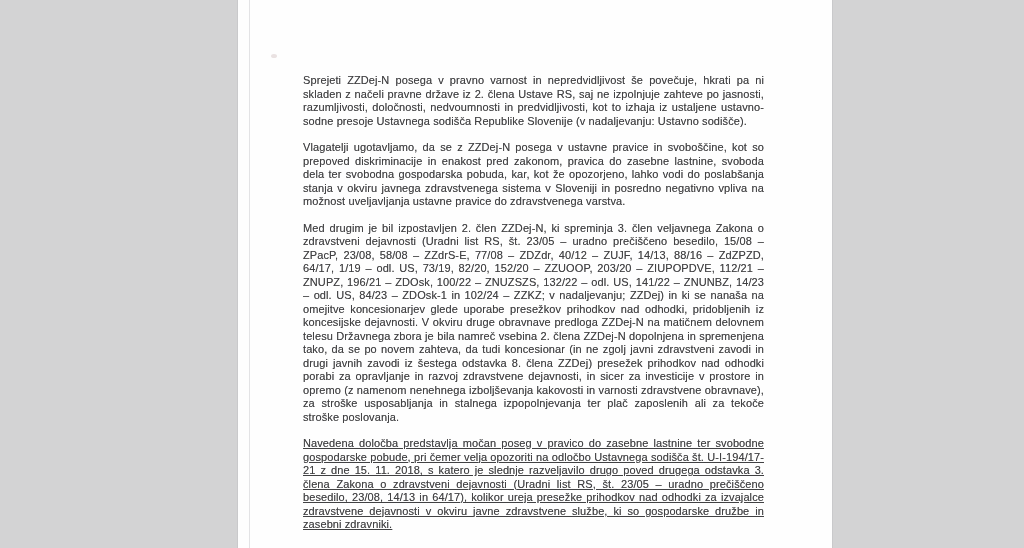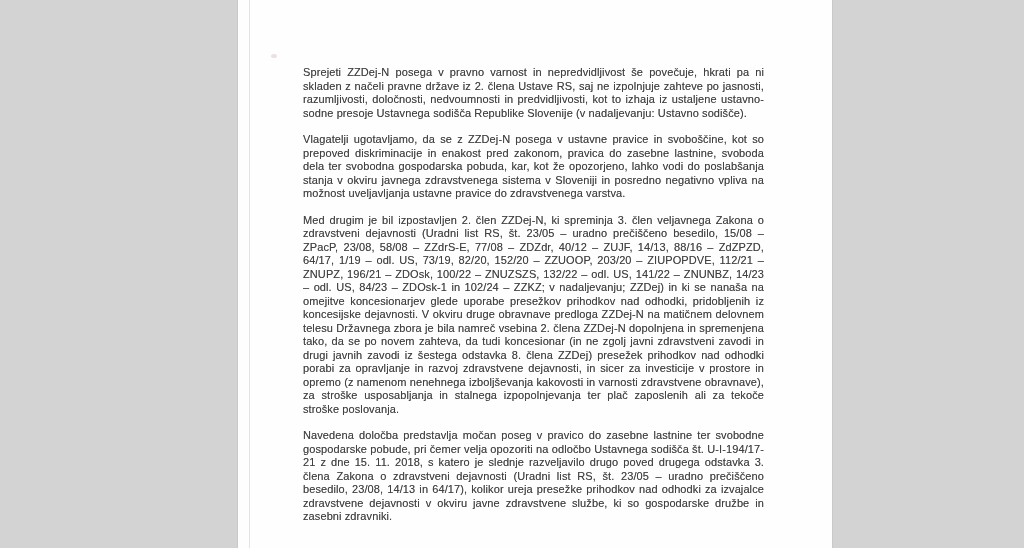--- a/index.html
+++ b/index.html
@@ -45,24 +45,24 @@
     left:65px;top:66px;
     width:461px;
     font-size:11px;
     line-height:13.5px;
     color:var(--ink);
     text-align:justify;
     text-shadow:0 0 0.4px rgba(65,65,67,0.55);
     letter-spacing:0.1px;
   }
   .textblock p{
-    margin:0 0 13px 0;
+    margin:8px 0 13px 0;
     padding:0;
   }
-  .textblock p:last-child{margin-bottom:0;}
+  .textblock p:last-child{margin-bottom:0;text-decoration:underline;}
 </style>
 </head>
 <body>
 
 <div class="viewer">
   <div class="paper">
     <div class="page-fold-line"></div>
     <div class="scan-artifact"></div>
     <div class="textblock">
       <p>Sprejeti ZZDej-N posega v pravno varnost in nepredvidljivost še povečuje, hkrati pa ni skladen z načeli pravne države iz 2. člena Ustave RS, saj ne izpolnjuje zahteve po jasnosti, razumljivosti, določnosti, nedvoumnosti in predvidljivosti, kot to izhaja iz ustaljene ustavno-sodne presoje Ustavnega sodišča Republike Slovenije (v nadaljevanju: Ustavno sodišče).</p>

